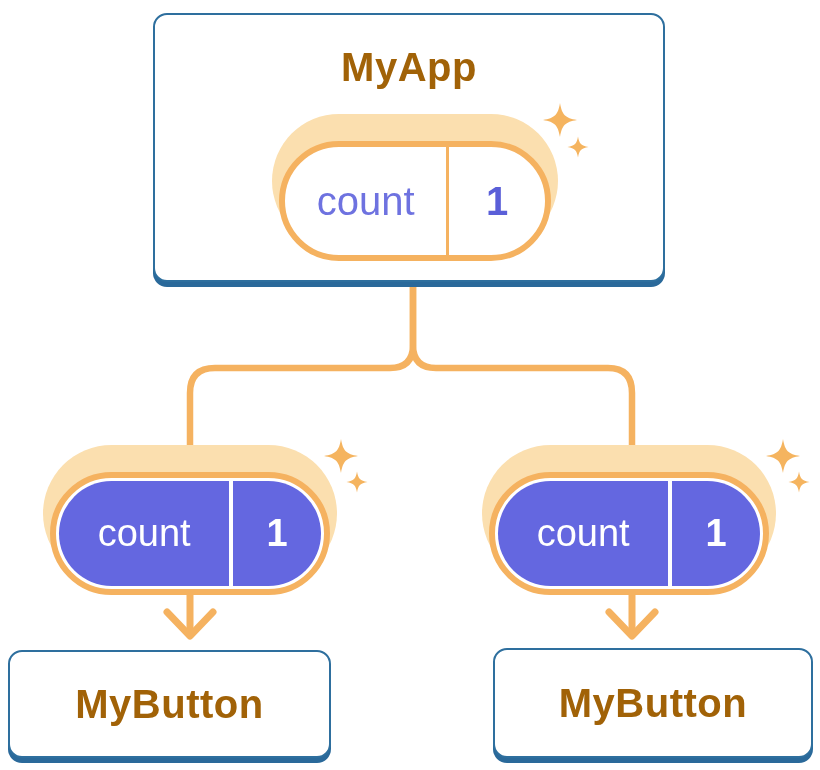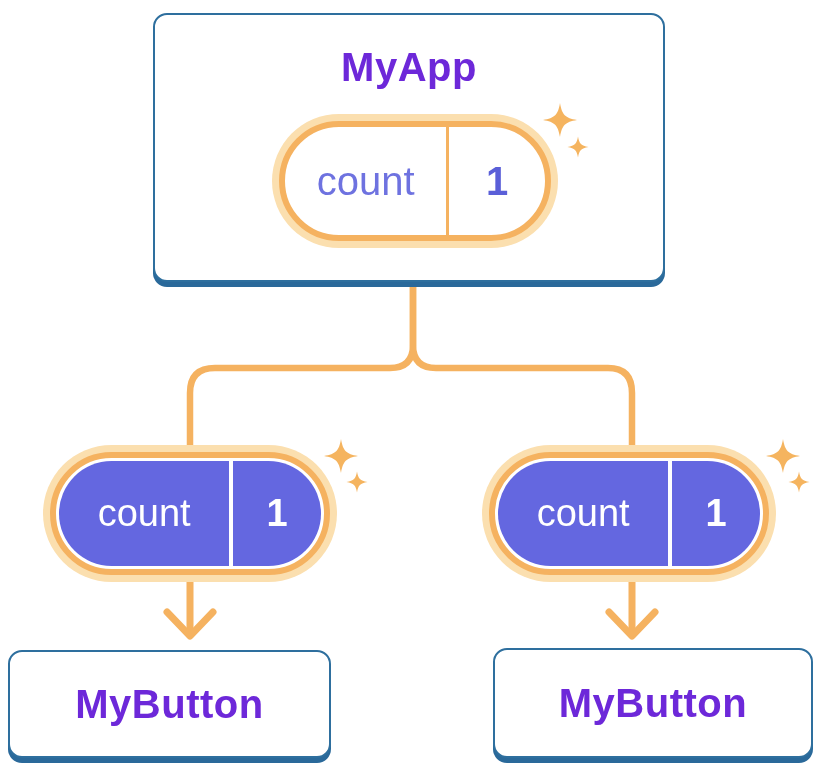--- a/index.html
+++ b/index.html
@@ -15,32 +15,32 @@
   
   .card{
     position:absolute;z-index:3;box-sizing:border-box;background:#ffffff;
     border:2.5px solid #2E6F9E;border-radius:14px;
     box-shadow:0 5px 0 0 #2A699A;
   }
   .card-root{left:153px;top:13px;width:512px;height:269px;}
   .card-child-left{left:8px;top:650px;width:323px;height:108px;display:flex;align-items:center;justify-content:center;}
   .card-child-right{left:493px;top:648px;width:320px;height:110px;display:flex;align-items:center;justify-content:center;}
   .node-title{
-    color:#6d28d9;font-size:40px;font-weight:600;letter-spacing:0.5px;line-height:1;
+    color:#a16207;font-size:40px;font-weight:600;letter-spacing:0.5px;line-height:1;
   }
   .root-title{position:absolute;top:32px;left:0;right:0;text-align:center;}
 
   
   .pill{
     position:absolute;z-index:4;box-sizing:border-box;border-radius:999px;
     background:#FBDFAF;padding:7px;
   }
   .pill-ring{
     box-sizing:border-box;width:100%;height:100%;border-radius:999px;
-    border:6.5px solid #F5B260;background:#ffffff;display:flex;align-items:stretch;overflow:hidden;
+    border:6.5px solid #F5B260;background:#ffffff;display:flex;align-items:stretch;overflow:hidden;margin-top:20px;
   }
   
   .pill-top{left:272px;top:114px;width:286px;height:134px;}
   .pill-top .seg-name{flex:0 0 62%;display:flex;align-items:center;justify-content:center;
     color:#6E72E0;font-size:40px;font-weight:400;}
   .pill-top .divider{flex:0 0 3px;background:#F5B260;}
   .pill-top .seg-value{flex:1;display:flex;align-items:center;justify-content:center;
     color:#5A5FD8;font-size:40px;font-weight:700;}
 
   

